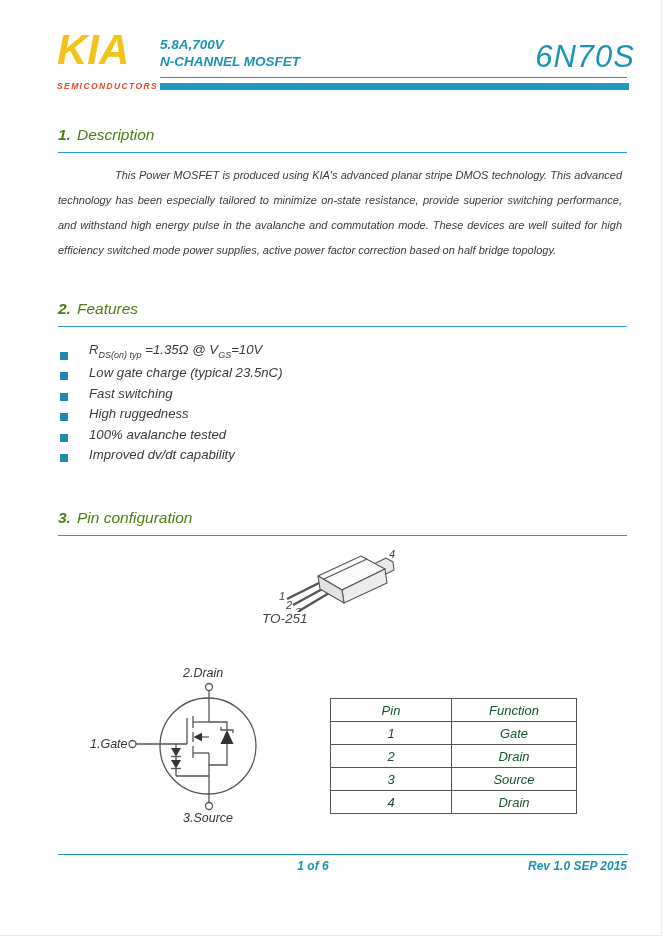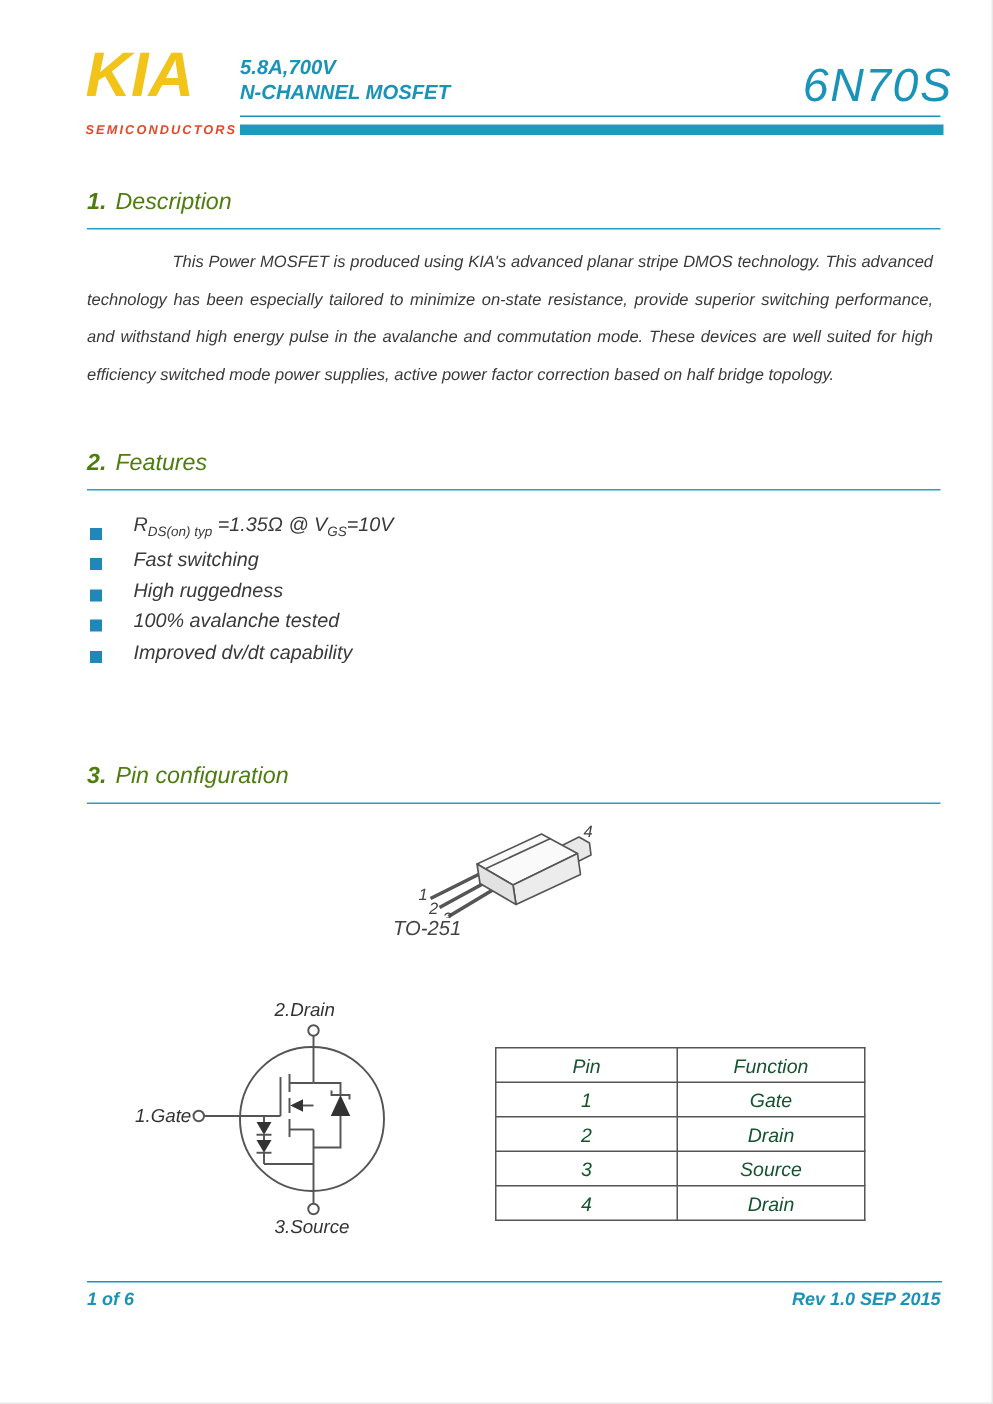--- a/index.html
+++ b/index.html
@@ -104,21 +104,21 @@
     padding: 0;
   }
   .pin-table th:first-child, .pin-table td:first-child { width: 121px; }
   
   .footer-line {
     position: absolute; left: 58px; top: 854px; width: 570px; height: 1px;
     background: #1A93B8;
   }
   .footer-page {
     position: absolute; left: 58px; top: 859px; width: 510px;
-    text-align: left; font-size: 12px; font-weight: bold; color: #1A93B8;
+    text-align: center; font-size: 12px; font-weight: bold; color: #1A93B8;
   }
   .footer-rev {
     position: absolute; left: 427px; top: 859px; width: 200px;
     text-align: right; font-size: 12px; font-weight: bold; color: #1A93B8;
   }
 </style>
 </head>
 <body>
 
 <div class="page">
@@ -138,20 +138,24 @@
   </div>
   <p class="desc-body">This Power MOSFET is produced using KIA's advanced planar stripe DMOS technology. This advanced technology has been especially tailored to minimize on-state resistance, provide superior switching performance, and withstand high energy pulse in the avalanche and commutation mode. These devices are well suited for high efficiency switched mode power supplies, active power factor correction based on half bridge topology.</p>
 
   <div class="sec-heading" id="feat-heading">
     <span class="sec-num">2.</span><span>Features</span>
   </div>
   <ul class="features-list">
       <li class="feature-item">
         <span class="bullet"></span>
         <span class="feature-text"><span>R</span><sub>DS(on) typ</sub><span> =1.35Ω @ V</span><sub>GS</sub><span>=10V</span></span>
+      </li>
+      <li class="feature-item">
+        <span class="bullet"></span>
+        <span class="feature-text"><span>Low gate charge (typical 23.5nC)</span></span>
       </li>
       <li class="feature-item">
         <span class="bullet"></span>
         <span class="feature-text"><span>Fast switching</span></span>
       </li>
       <li class="feature-item">
         <span class="bullet"></span>
         <span class="feature-text"><span>High ruggedness</span></span>
       </li>
       <li class="feature-item">

